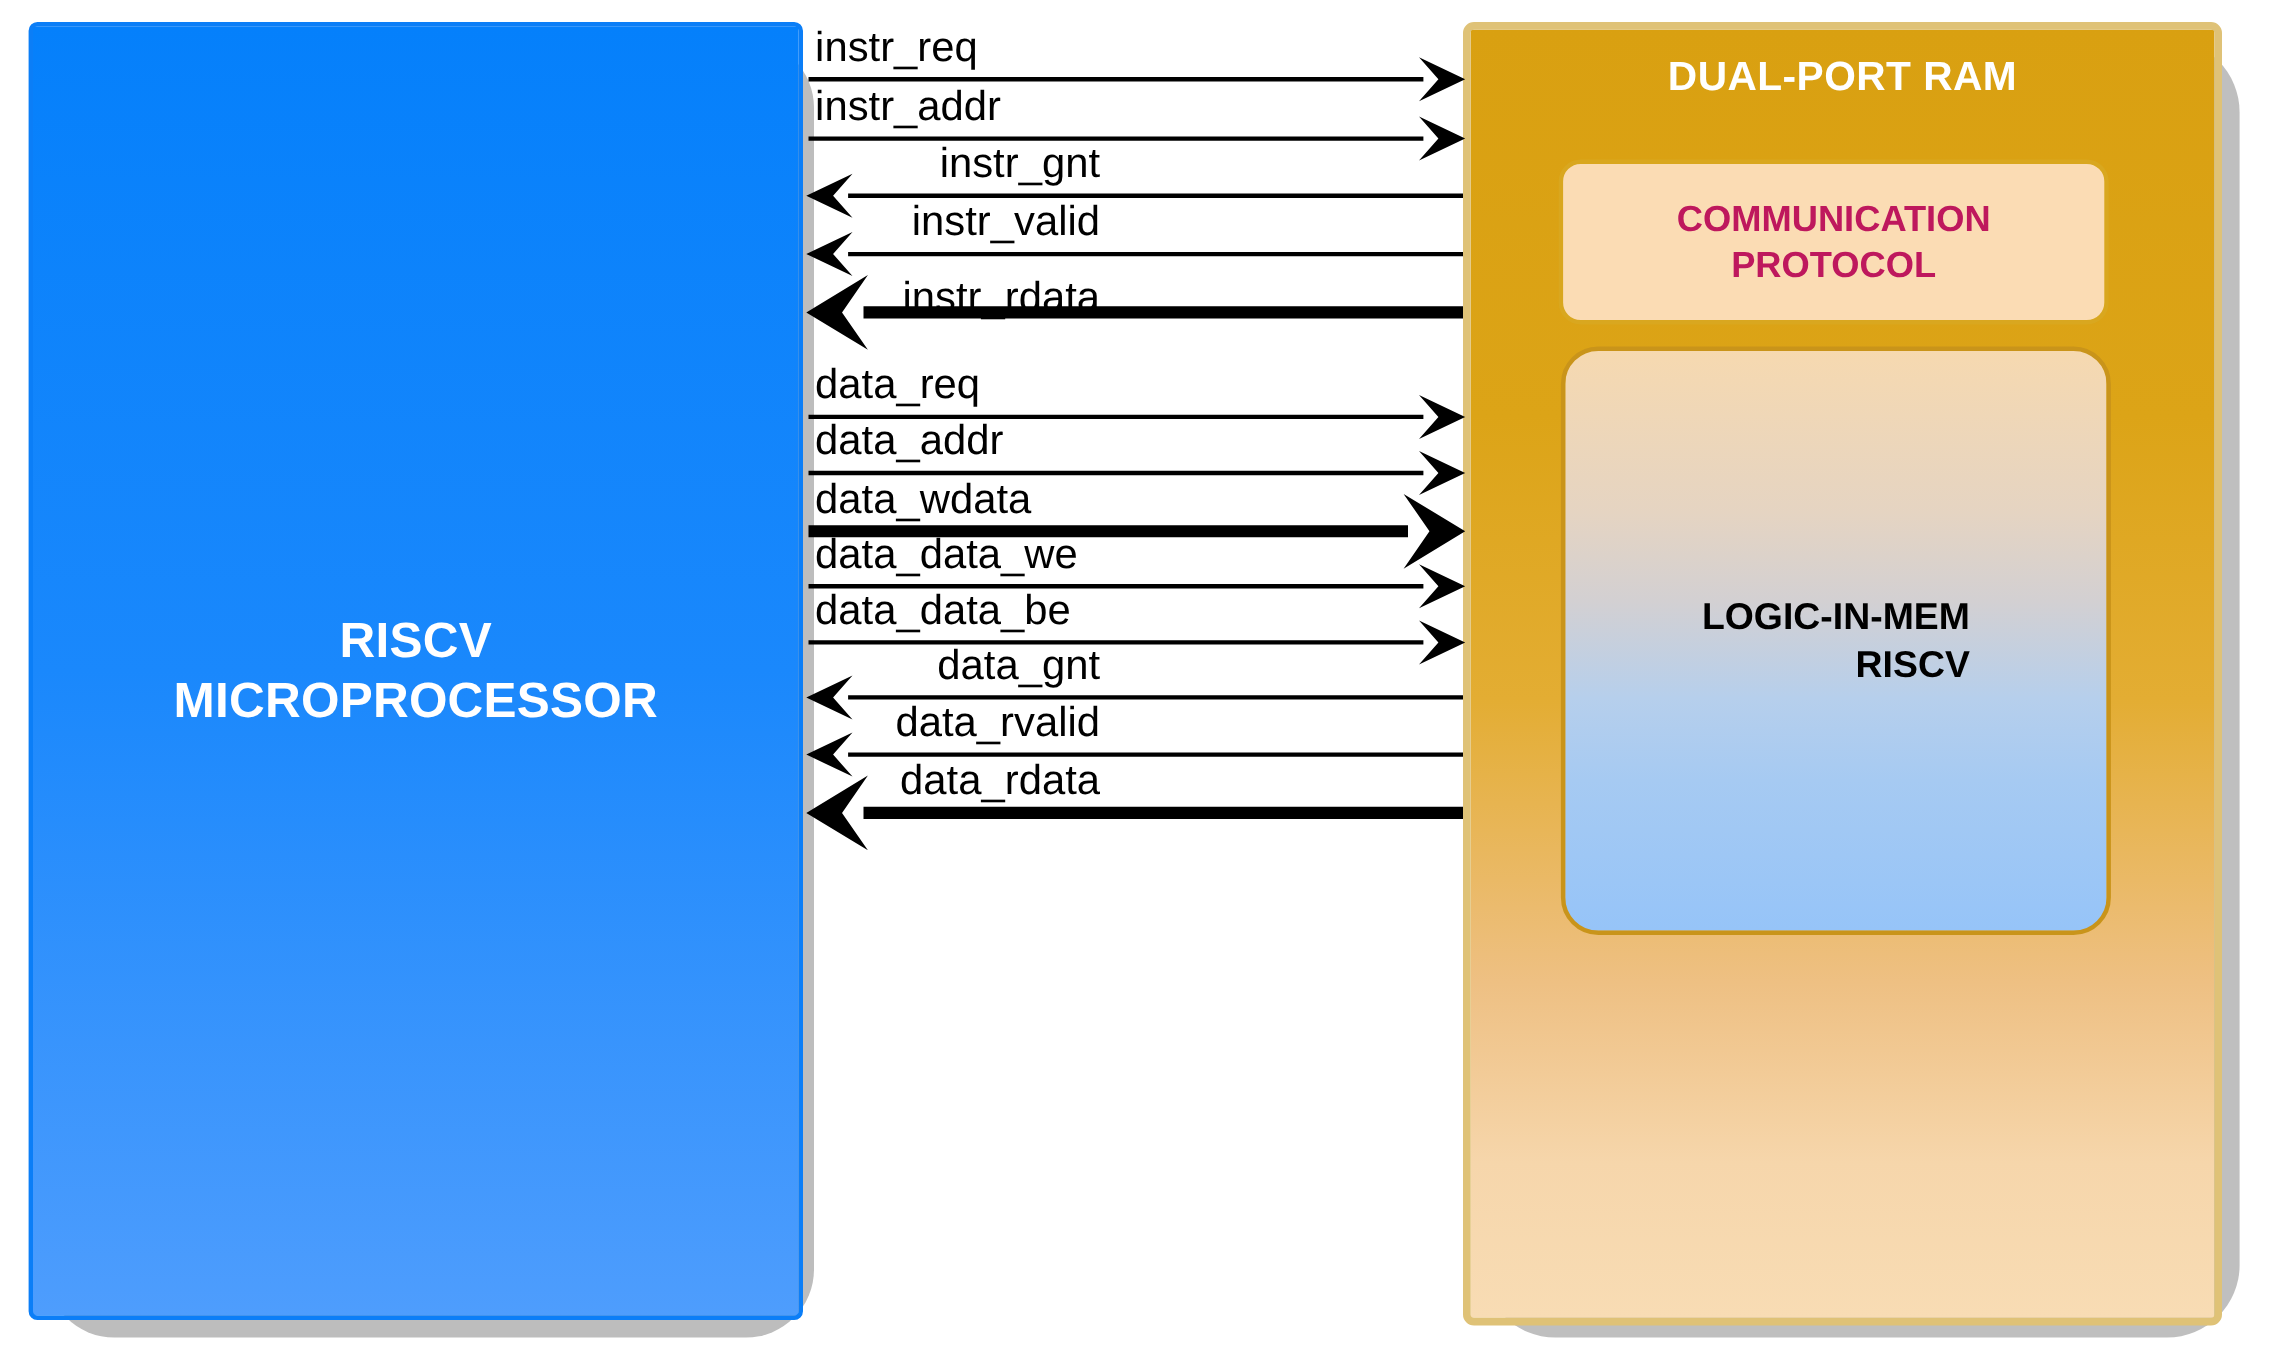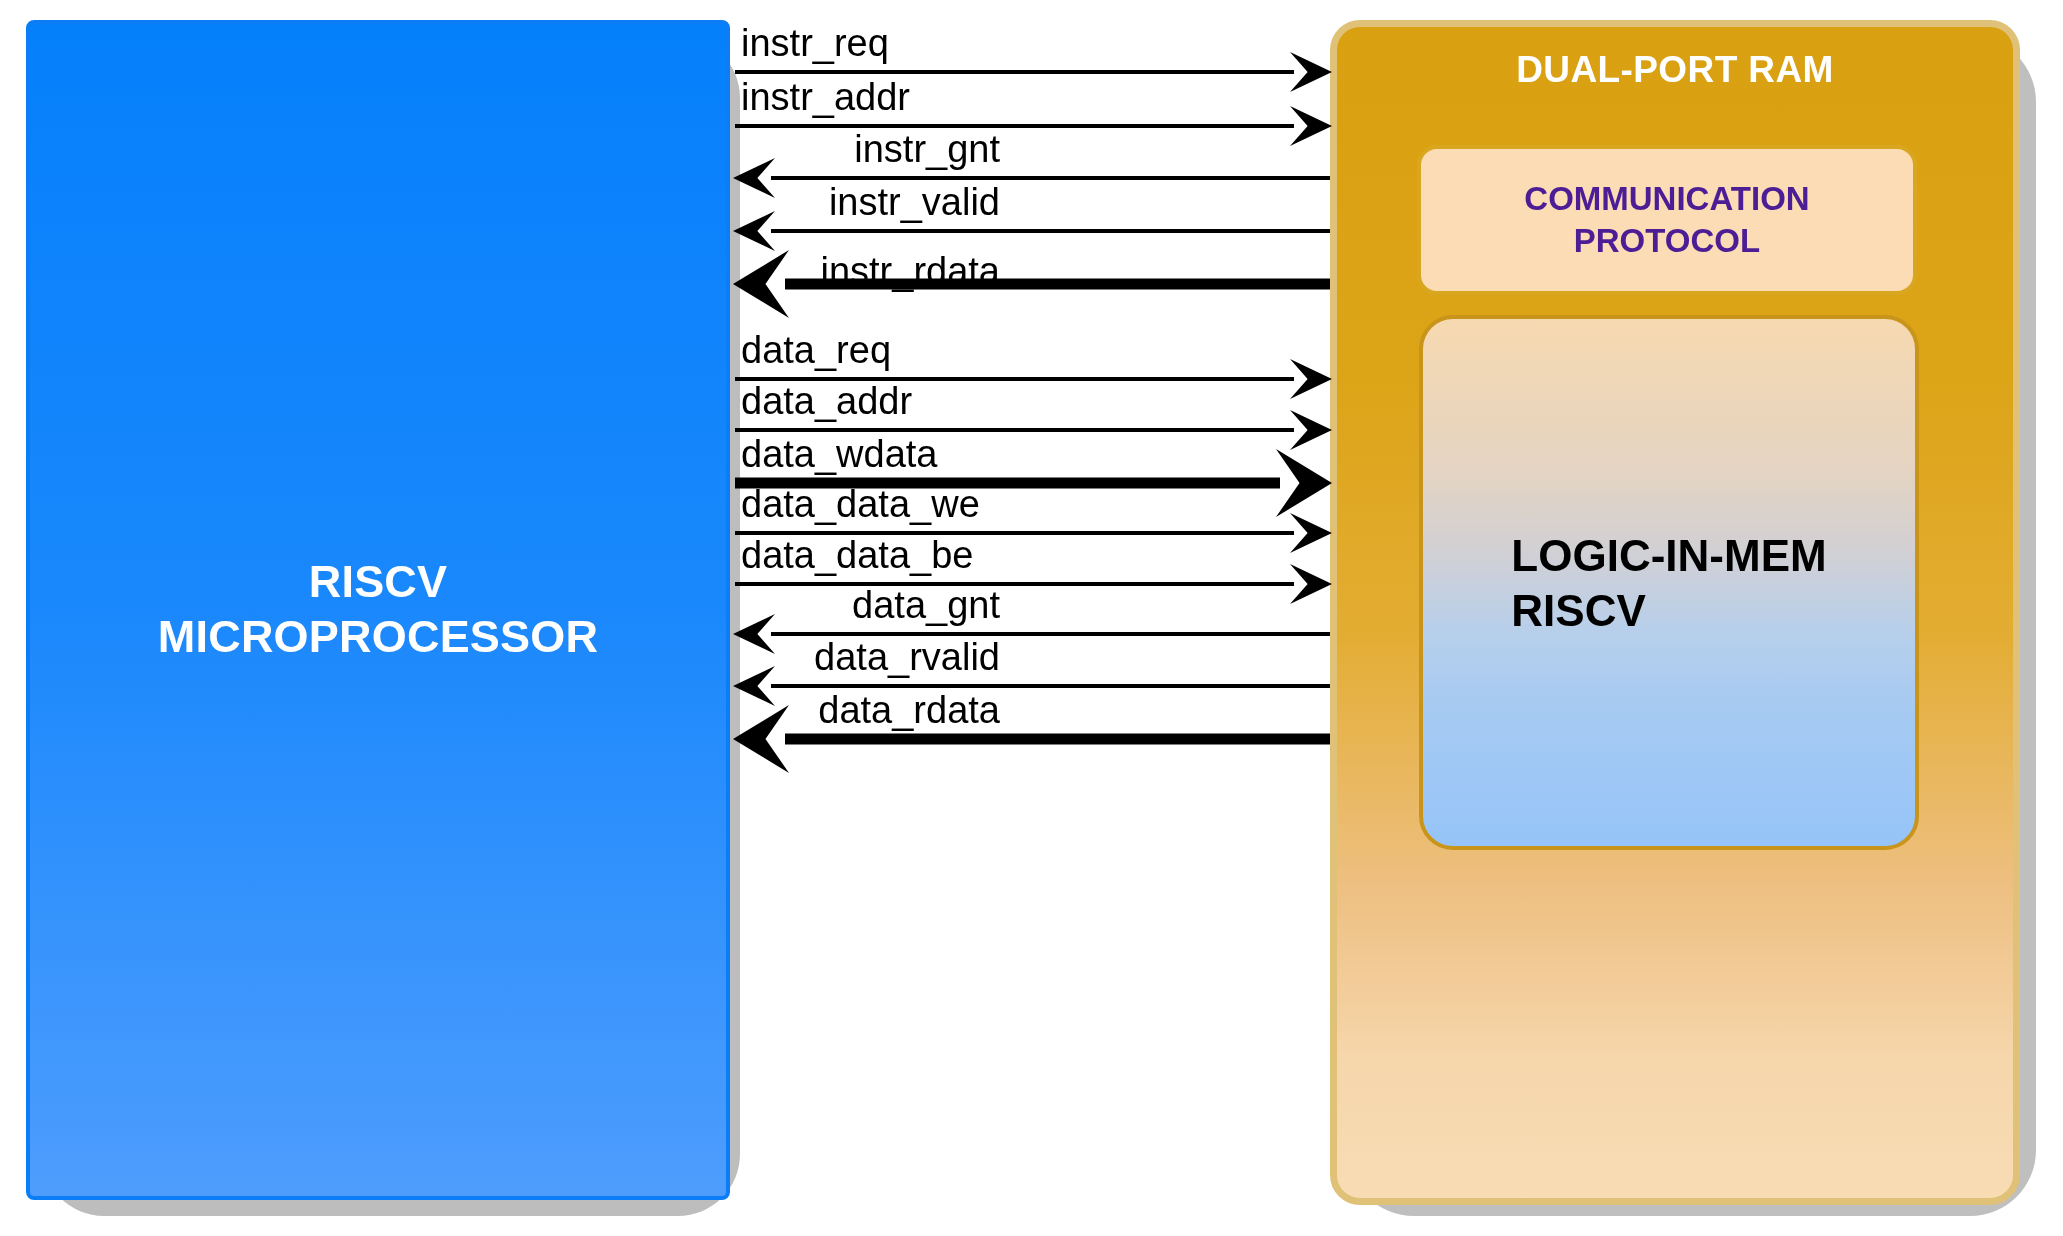--- a/index.html
+++ b/index.html
@@ -48,21 +48,21 @@
     position: absolute;
     left: 1348px; top: 36px;
     width: 688px; height: 1180px;
     background: #bfbfbf;
     border-radius: 66px;
   }
   .ram {
     position: absolute;
     left: 1330px; top: 20px;
     width: 690px; height: 1185px;
-    border-radius: 30px;
+    border-radius: 10px;
     background: linear-gradient(180deg,
         #d9a011 0%, #dca417 30%, #e3ad33 52%,
         #eec083 74%, #f6d6ab 88%, #f8dcb4 100%);
     border: 7px solid #dfc277;
   }
   .ram-title {
     position: absolute;
     left: 0; top: 22px; width: 100%;
     text-align: center;
     color: #ffffff;
@@ -75,45 +75,45 @@
     left: 80px; top: 118px;
     width: 500px; height: 150px;
     border-radius: 20px;
     background: #fbdcb4;
     border: 4px solid #d9a71f;
     display: flex;
     align-items: center;
     justify-content: center;
   }
   .comm-label {
-    color: #4c1d95;
+    color: #be185d;
     font-size: 33px;
     font-weight: bold;
     line-height: 1.27;
     text-align: center;
   }
   .array-box {
     position: absolute;
     left: 82px; top: 288px;
     width: 500px; height: 535px;
     border-radius: 34px;
     background: linear-gradient(180deg,
         #f6d9b0 0%, #e5d4c2 28%, #d3d0d2 43%,
         #b6cfec 60%, #a6caf2 74%, #96c4f8 100%);
     border: 4px solid #c9941a;
     display: flex;
     align-items: center;
     justify-content: center;
   }
   .array-label {
     color: #000000;
-    font-size: 44px;
+    font-size: 34px;
     font-weight: bold;
     line-height: 1.25;
-    text-align: left;
+    text-align: right;
   }
 
   
   #signals {
     position: absolute;
     left: 0; top: 0;
     width: 2063px; height: 1236px;
   }
   .sig-label {
     position: absolute;

